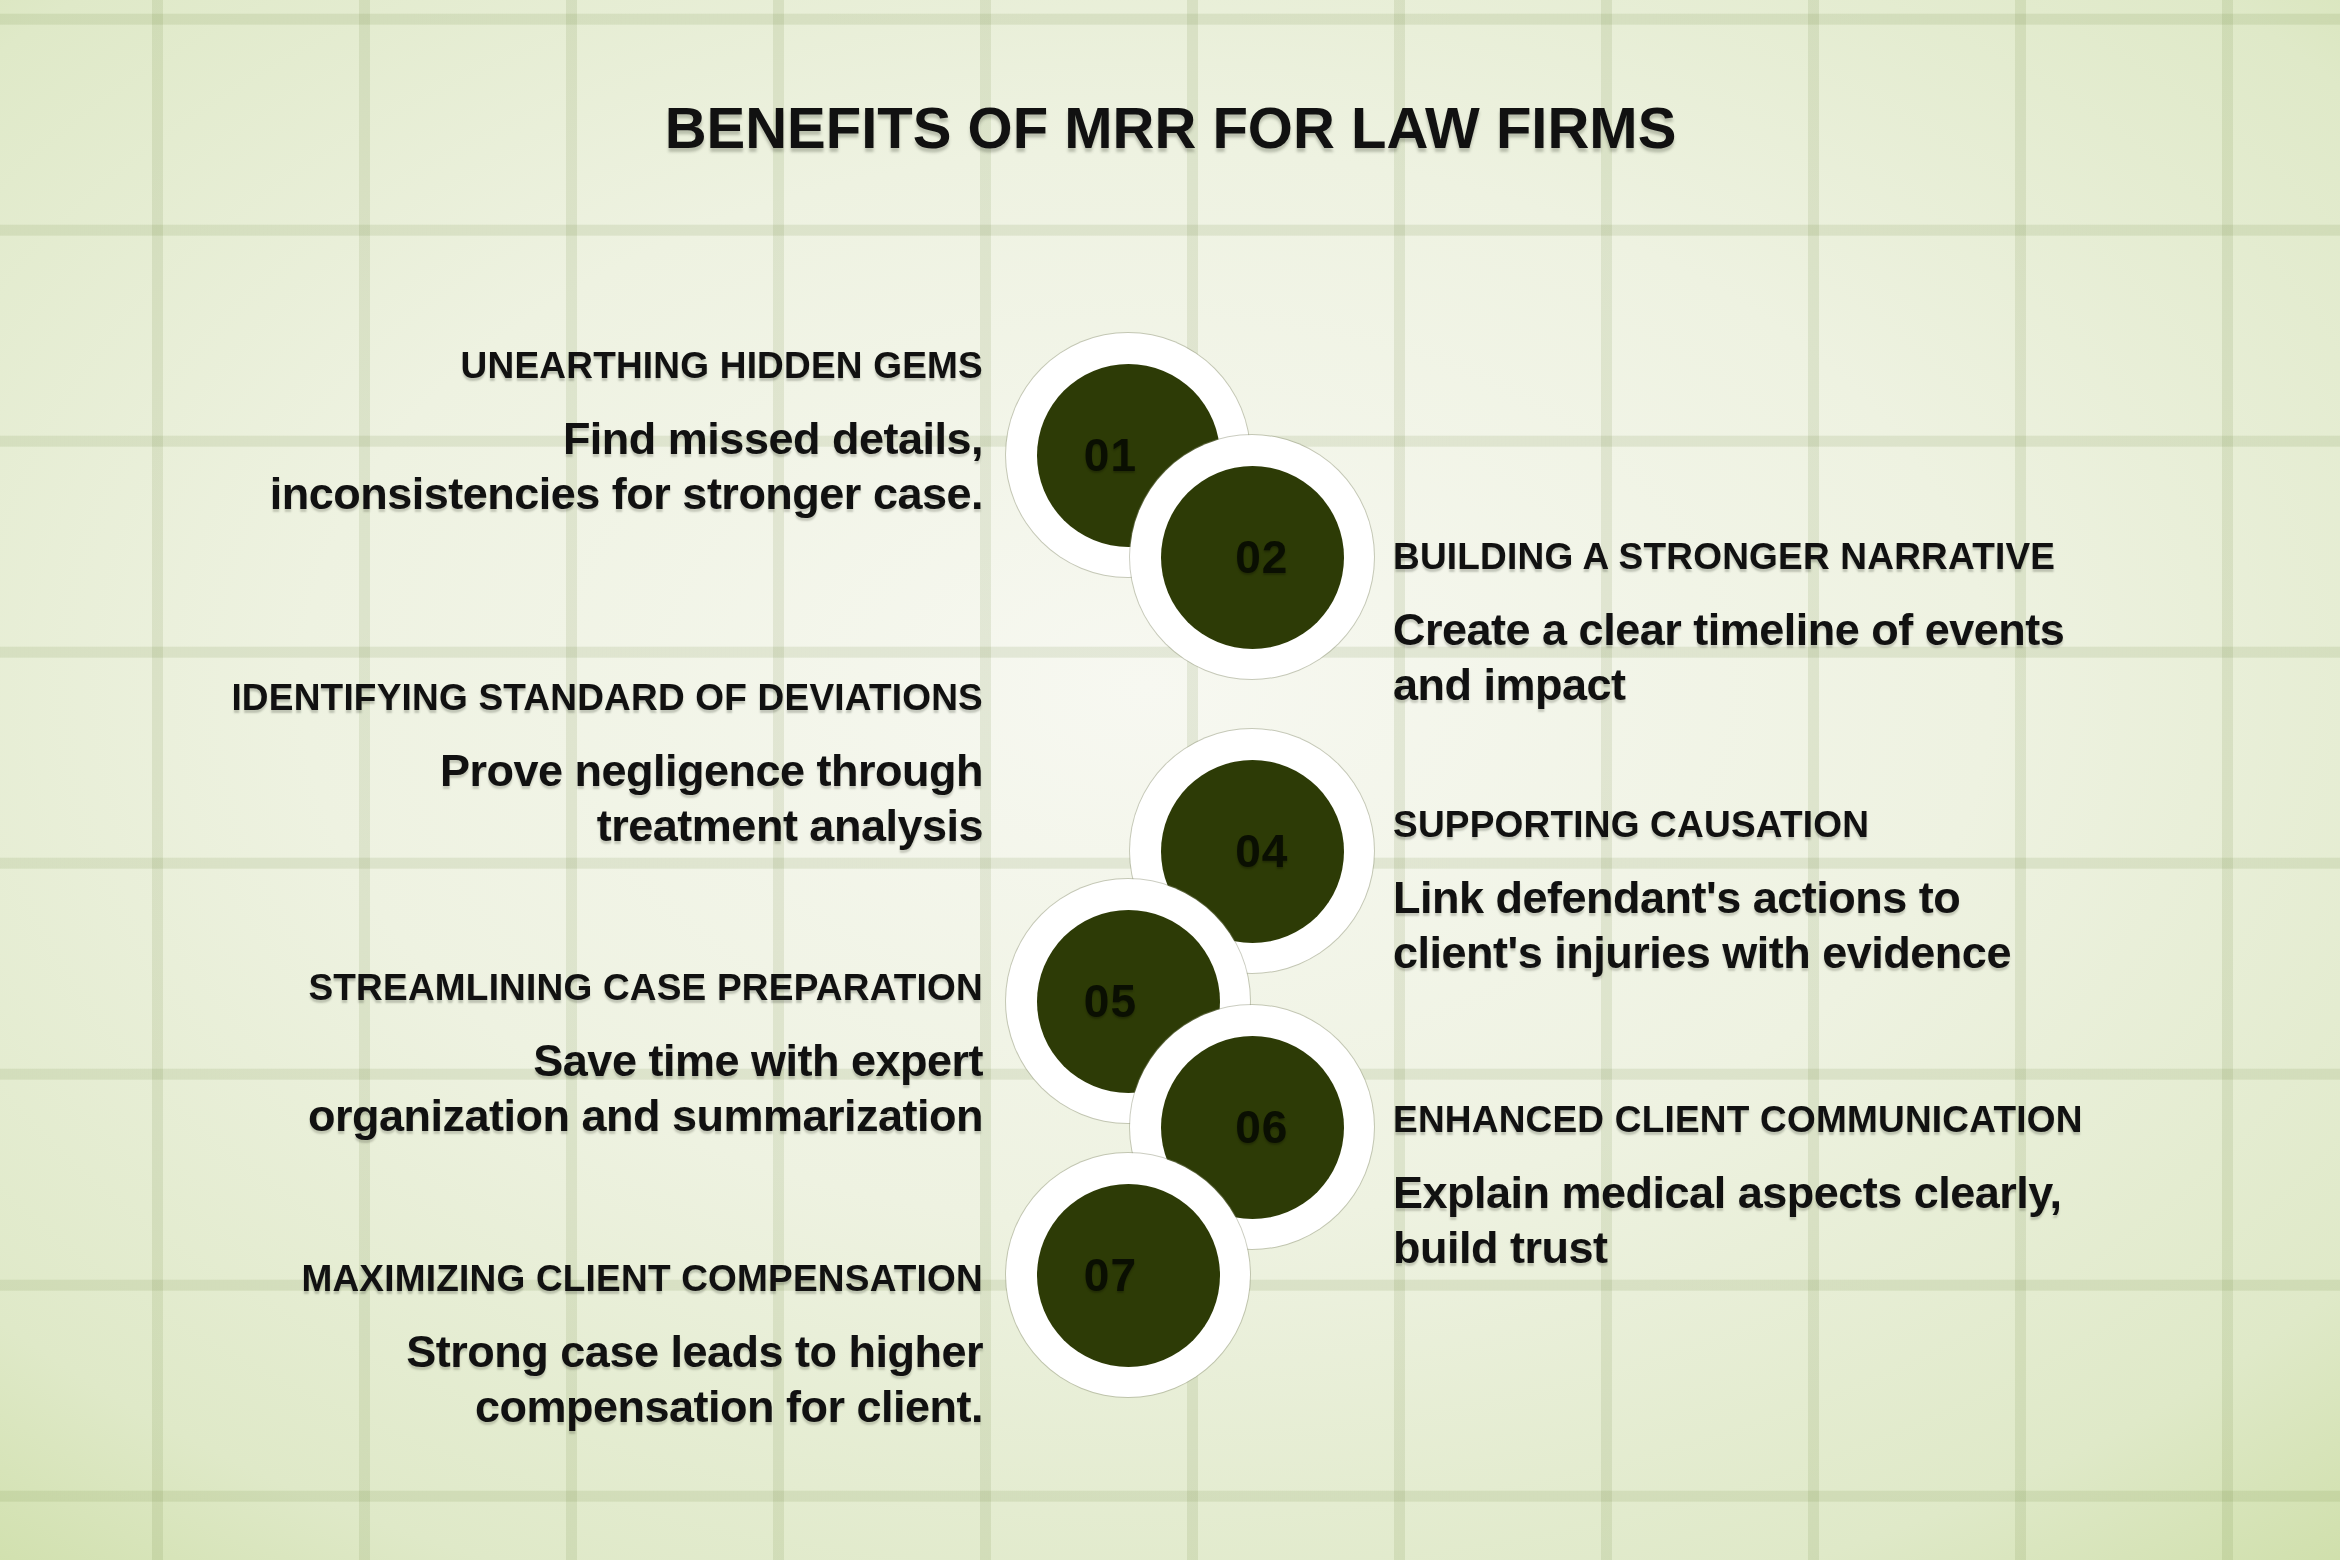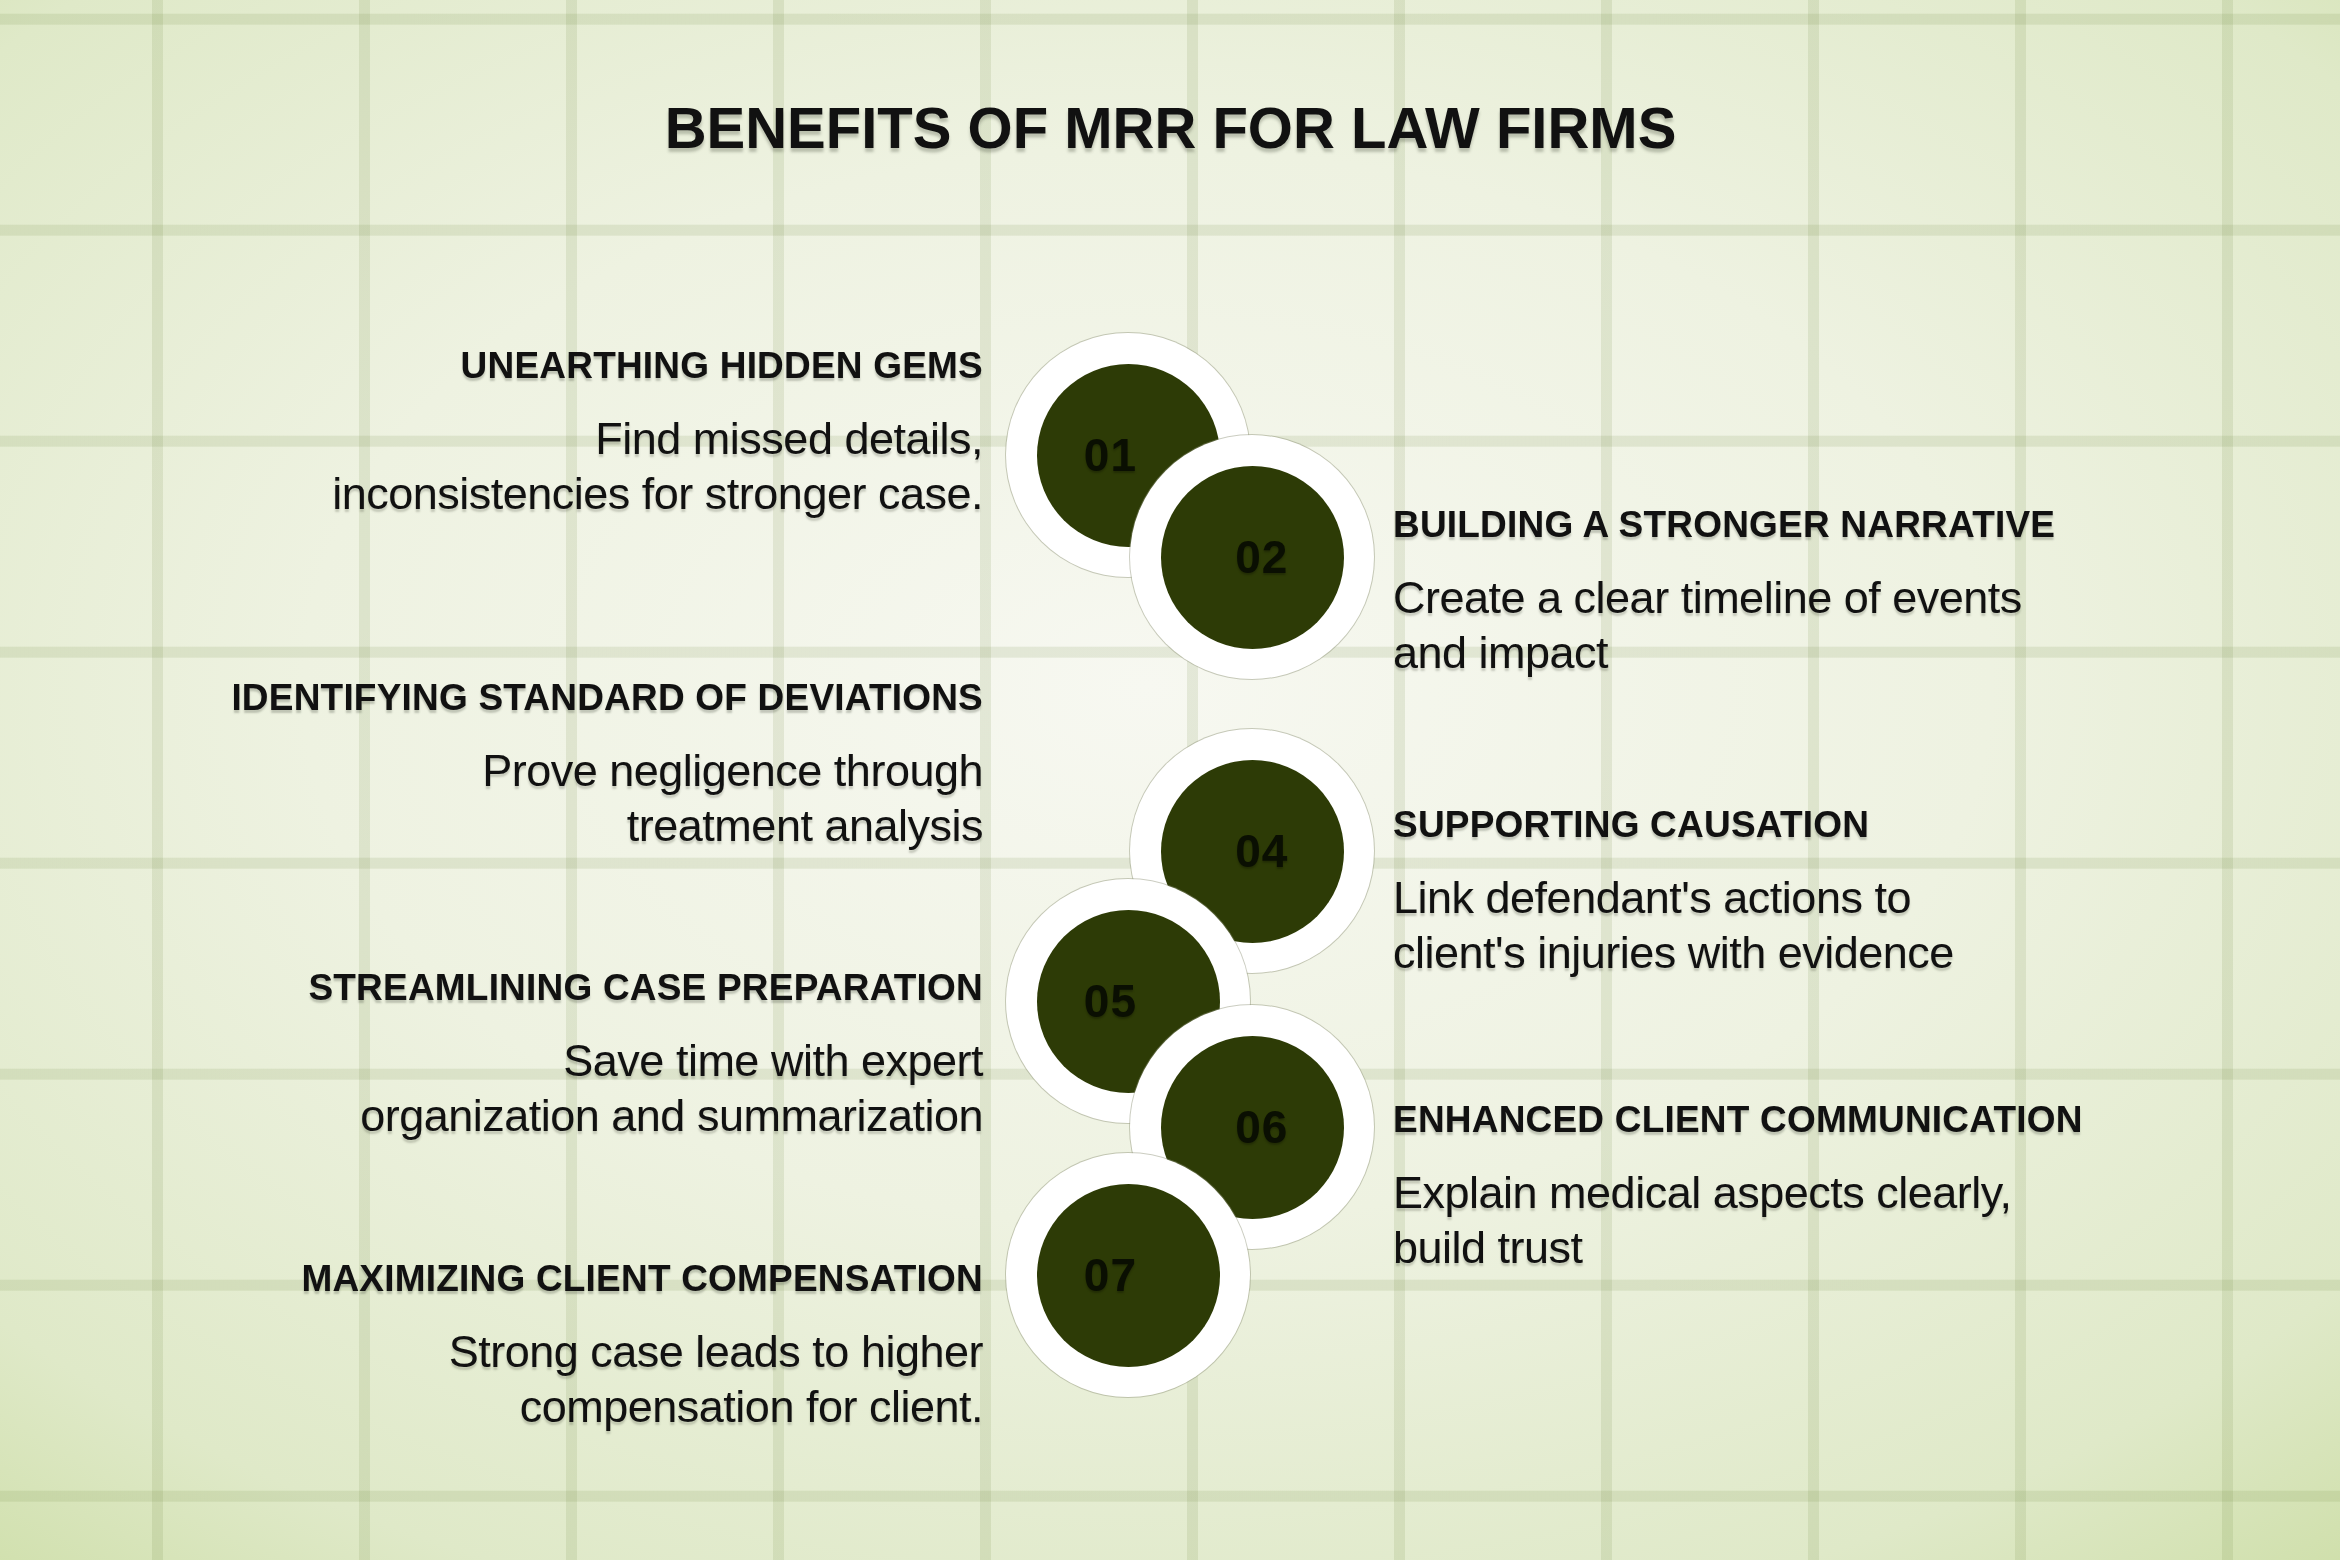--- a/index.html
+++ b/index.html
@@ -50,21 +50,21 @@
     line-height: 45px;
     font-weight: 700;
     letter-spacing: 0.2px;
     text-shadow: 0 2.9px 2px rgba(70,75,60,0.28);
   }
   .text-block .body { margin: 0; }
   .text-block .bl {
     display: block;
     font-size: 45px;
     line-height: 55px;
-    font-weight: 400;
+    font-weight: 700;
     letter-spacing: -0.5px;
     white-space: nowrap;
     text-shadow: 0 2.9px 2px rgba(70,75,60,0.25);
   }
   .ring {
     position: absolute;
     width: 244px;
     height: 244px;
     border-radius: 50%;
     background: #ffffff;
@@ -101,21 +101,21 @@
   <h1 class="title">BENEFITS OF MRR FOR LAW FIRMS</h1>
 
   <section class="text-block left" style="top:343px">
     <h2>UNEARTHING HIDDEN GEMS</h2>
     <p class="body">
       <span class="bl">Find missed details,</span>
       <span class="bl">inconsistencies for stronger case.</span>
     </p>
   </section>
 
-  <section class="text-block right" style="top:502px">
+  <section class="text-block right" style="top:534px">
     <h2>BUILDING A STRONGER NARRATIVE</h2>
     <p class="body">
       <span class="bl">Create a clear timeline of events</span>
       <span class="bl">and impact</span>
     </p>
   </section>
 
   <section class="text-block left" style="top:675px">
     <h2>IDENTIFYING STANDARD OF DEVIATIONS</h2>
     <p class="body">

